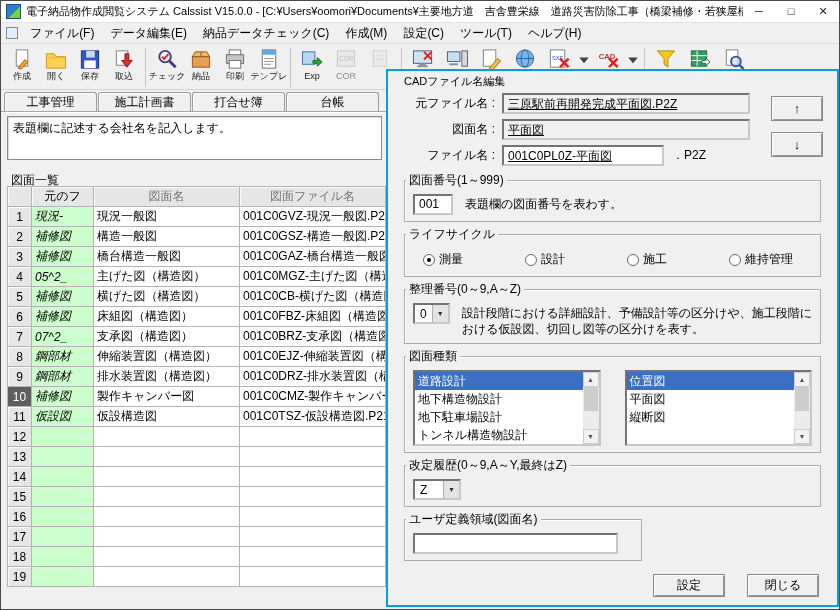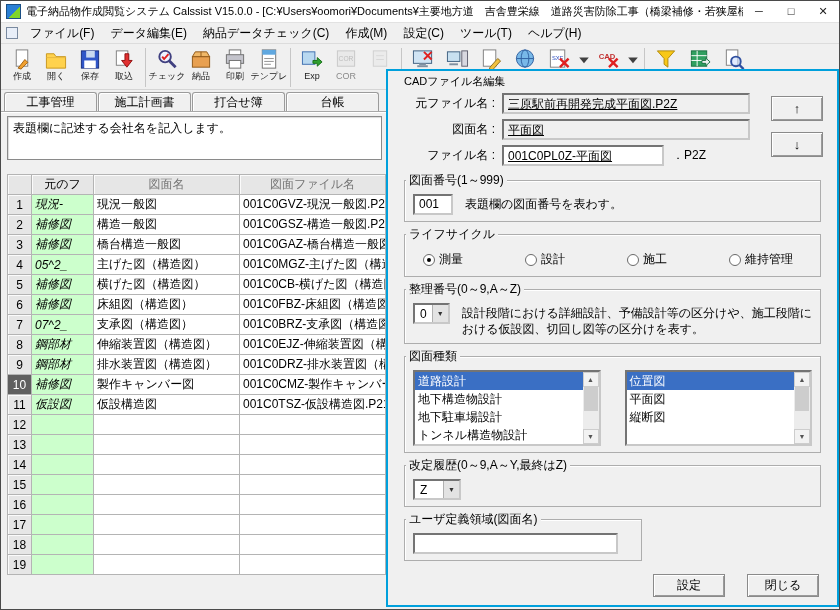--- a/index.html
+++ b/index.html
@@ -32,21 +32,21 @@
 
   
   .tabstrip { height:23px; background:#f0f0f0; display:flex; padding:2px 0 0 3px; position:relative; }
   .tabstrip::after { content:""; position:absolute; left:0; right:0; bottom:0; height:1px; background:#ffffff; box-shadow:0 -1px 0 #a8a8a8; }
   .tab { width:93px; height:21px; line-height:19px; text-align:center; font-size:12px; background:#f0f0f0; border:1px solid #9b9b9b; border-bottom:none; border-radius:3px 3px 0 0; margin-right:1px; box-shadow:inset 1px 1px 0 #ffffff; white-space:nowrap; overflow:hidden; }
 
   
   .content { position:absolute; left:0; top:113px; right:0; bottom:0; background:#f0f0f0; }
   .note-box { position:absolute; left:6px; top:2px; width:375px; height:44px; background:#ffffff; border:1px solid #8a8a8a; box-shadow:inset 1px 1px 1px rgba(0,0,0,0.15); padding:3px 5px; font-size:12px; }
   .table-title { position:absolute; left:10px; top:58px; font-size:12px; }
-  .grid-wrap { position:absolute; left:6px; top:60px; width:379px; }
+  .grid-wrap { position:absolute; left:6px; top:72px; width:379px; }
   table.grid { border-collapse:collapse; table-layout:fixed; width:378px; font-size:12px; background:#fff; }
   table.grid th, table.grid td { border:1px solid #b4b4b4; height:20px; padding:0 3px; overflow:hidden; white-space:nowrap; font-weight:normal; }
   table.grid th { background:#e6e6e6; text-align:center; box-shadow:inset 1px 1px 0 #fbfbfb; }
   table.grid th.red { color:#737373; }
   table.grid td.rownum { background:#e6e6e6; text-align:center; box-shadow:inset 1px 1px 0 #fbfbfb; }
   table.grid td.rownum.sel { background:#5f5f5f; color:#fff; box-shadow:none; }
   table.grid td.src { background:#ccffcc;font-style:italic; }
 
   
   .dialog { position:absolute; left:385px; top:68px; width:453px; height:538px; background:#f0f0f0; border:2px solid #00a0dc; z-index:20; padding:3px 16px 4px; overflow:hidden; }

